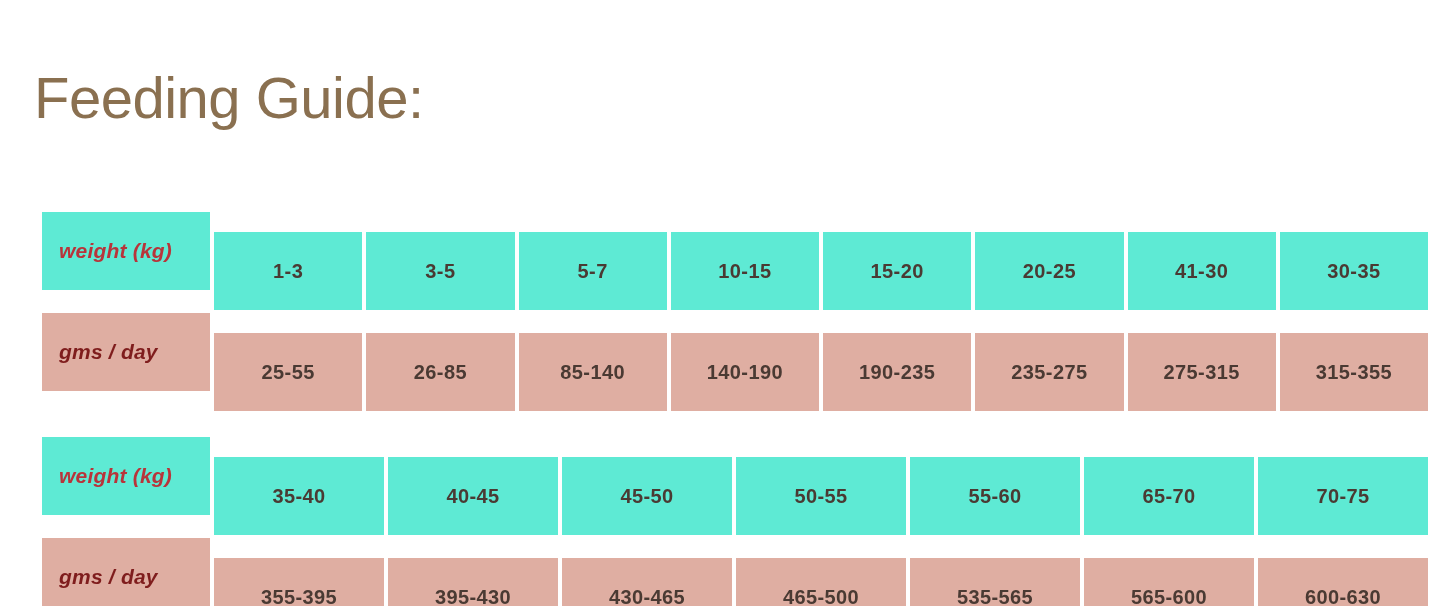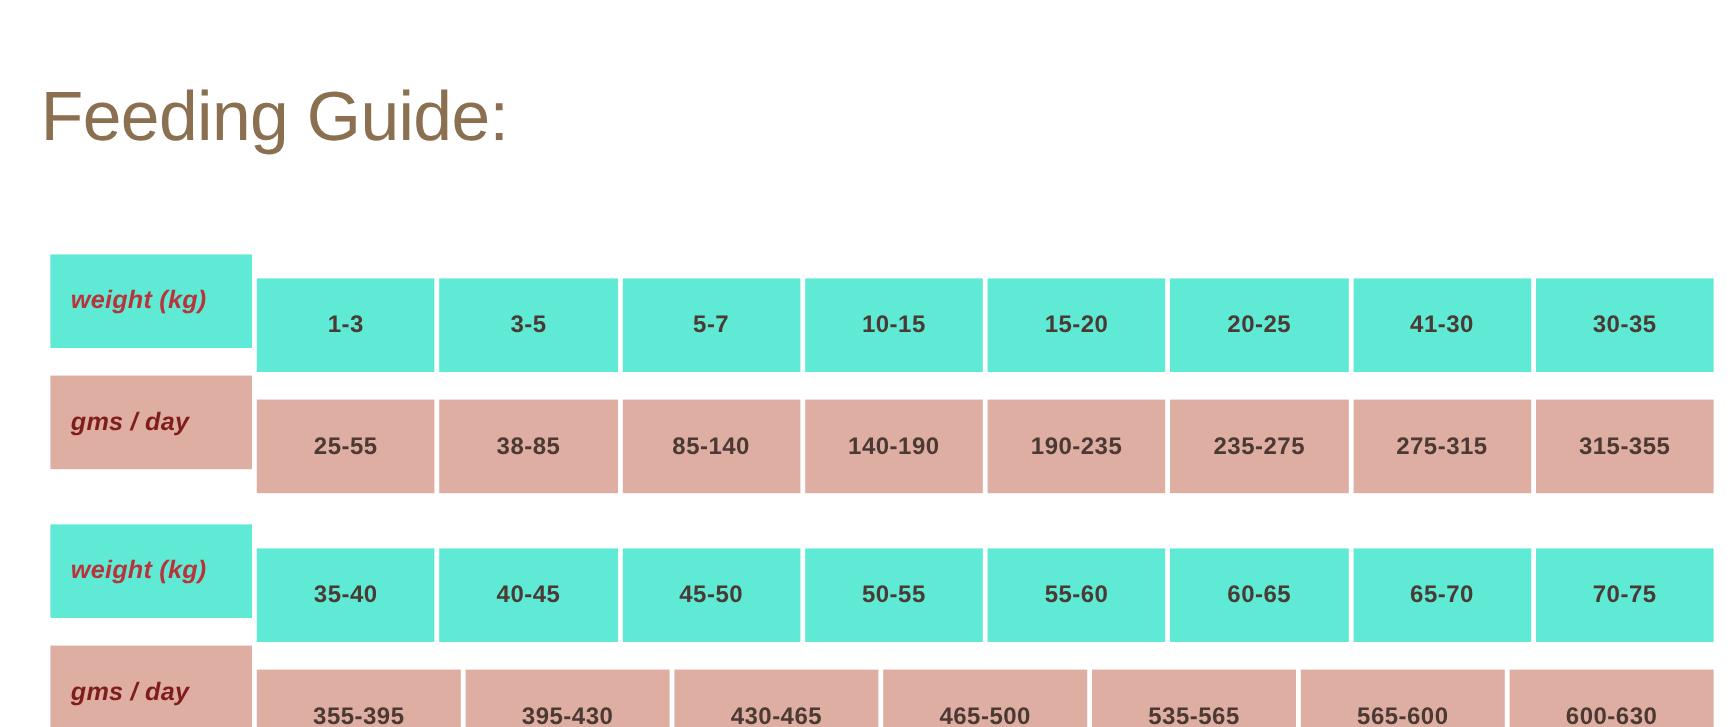--- a/index.html
+++ b/index.html
@@ -110,38 +110,37 @@
         <div class="cell value-cell">5-7</div>
         <div class="cell value-cell">10-15</div>
         <div class="cell value-cell">15-20</div>
         <div class="cell value-cell">20-25</div>
         <div class="cell value-cell">41-30</div>
         <div class="cell value-cell">30-35</div>
       </div>
       <div class="table-row row-dark">
         <div class="cell label-cell">gms / day</div>
         <div class="cell value-cell">25-55</div>
-        <div class="cell value-cell">38-85</div>
+        <div class="cell value-cell">26-85</div>
         <div class="cell value-cell">85-140</div>
         <div class="cell value-cell">140-190</div>
         <div class="cell value-cell">190-235</div>
         <div class="cell value-cell">235-275</div>
         <div class="cell value-cell">275-315</div>
         <div class="cell value-cell">315-355</div>
       </div>
     </div>
     <div class="feeding-table">
       <div class="table-row row-light">
         <div class="cell label-cell">weight (kg)</div>
         <div class="cell value-cell">35-40</div>
         <div class="cell value-cell">40-45</div>
         <div class="cell value-cell">45-50</div>
         <div class="cell value-cell">50-55</div>
         <div class="cell value-cell">55-60</div>
-        <div class="cell value-cell">60-65</div>
         <div class="cell value-cell">65-70</div>
         <div class="cell value-cell">70-75</div>
       </div>
       <div class="table-row row-dark">
         <div class="cell label-cell">gms / day</div>
         <div class="cell value-cell">355-395</div>
         <div class="cell value-cell">395-430</div>
         <div class="cell value-cell">430-465</div>
         <div class="cell value-cell">465-500</div>
         <div class="cell value-cell">535-565</div>

